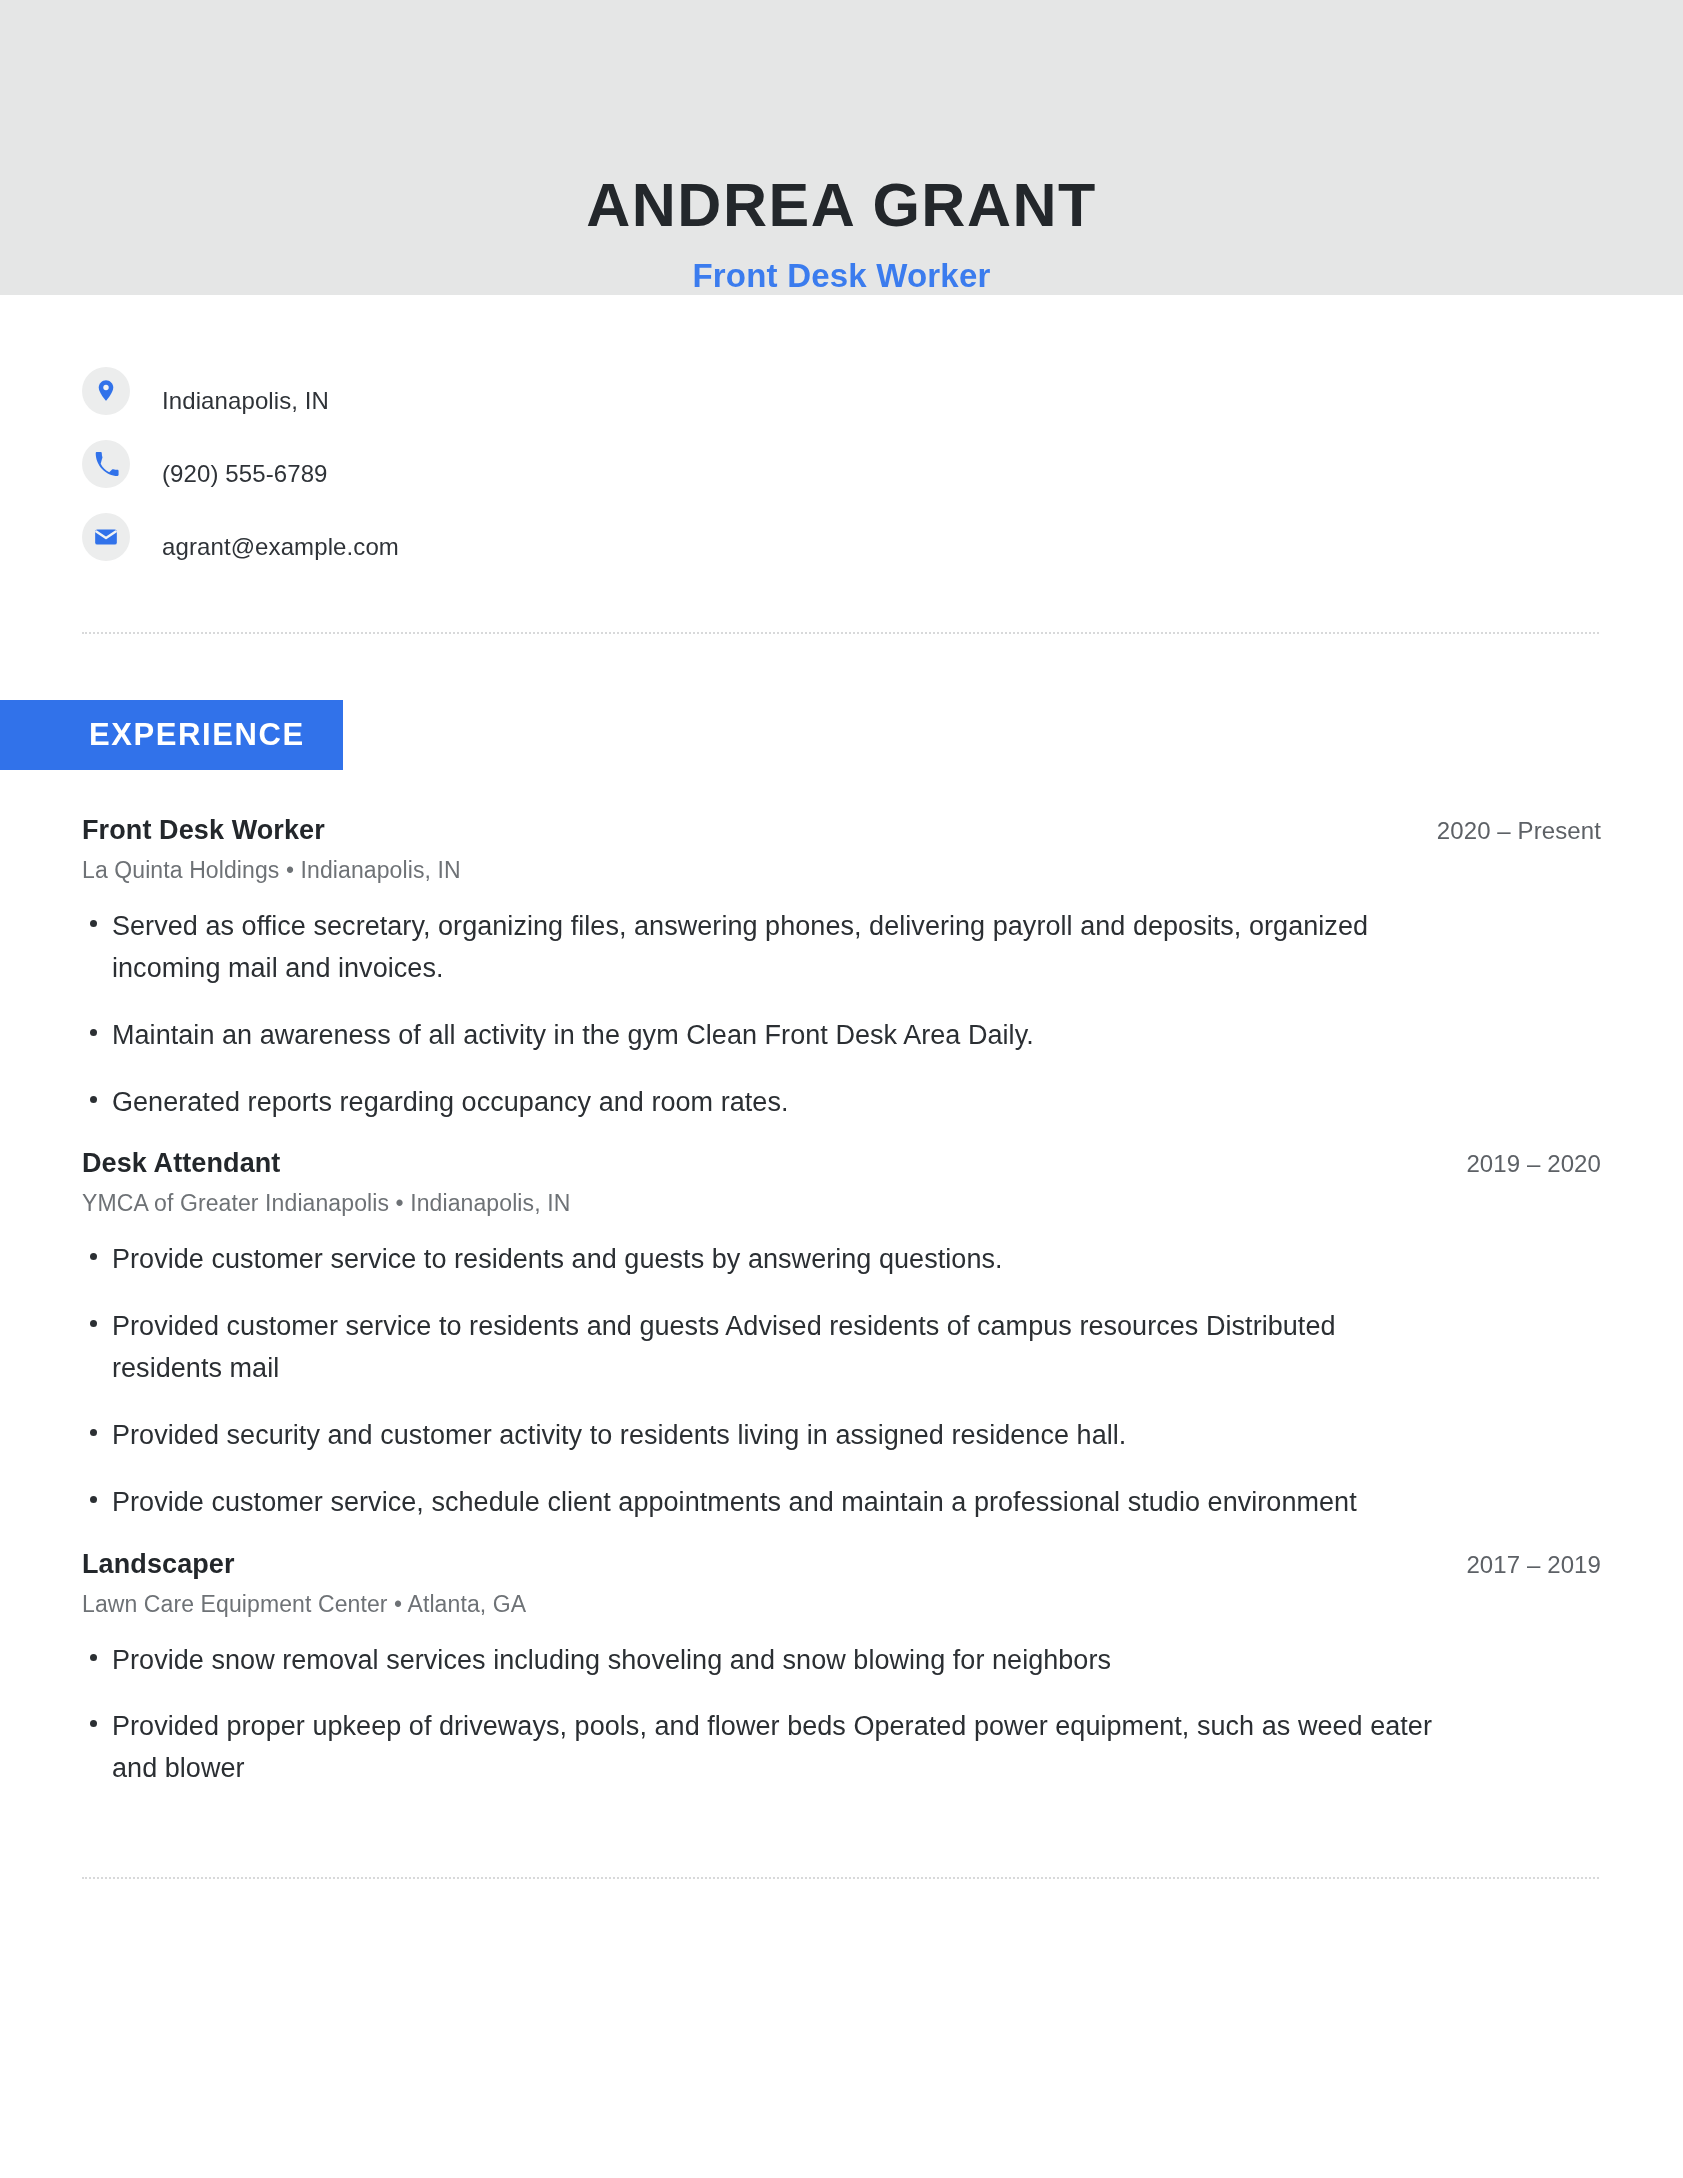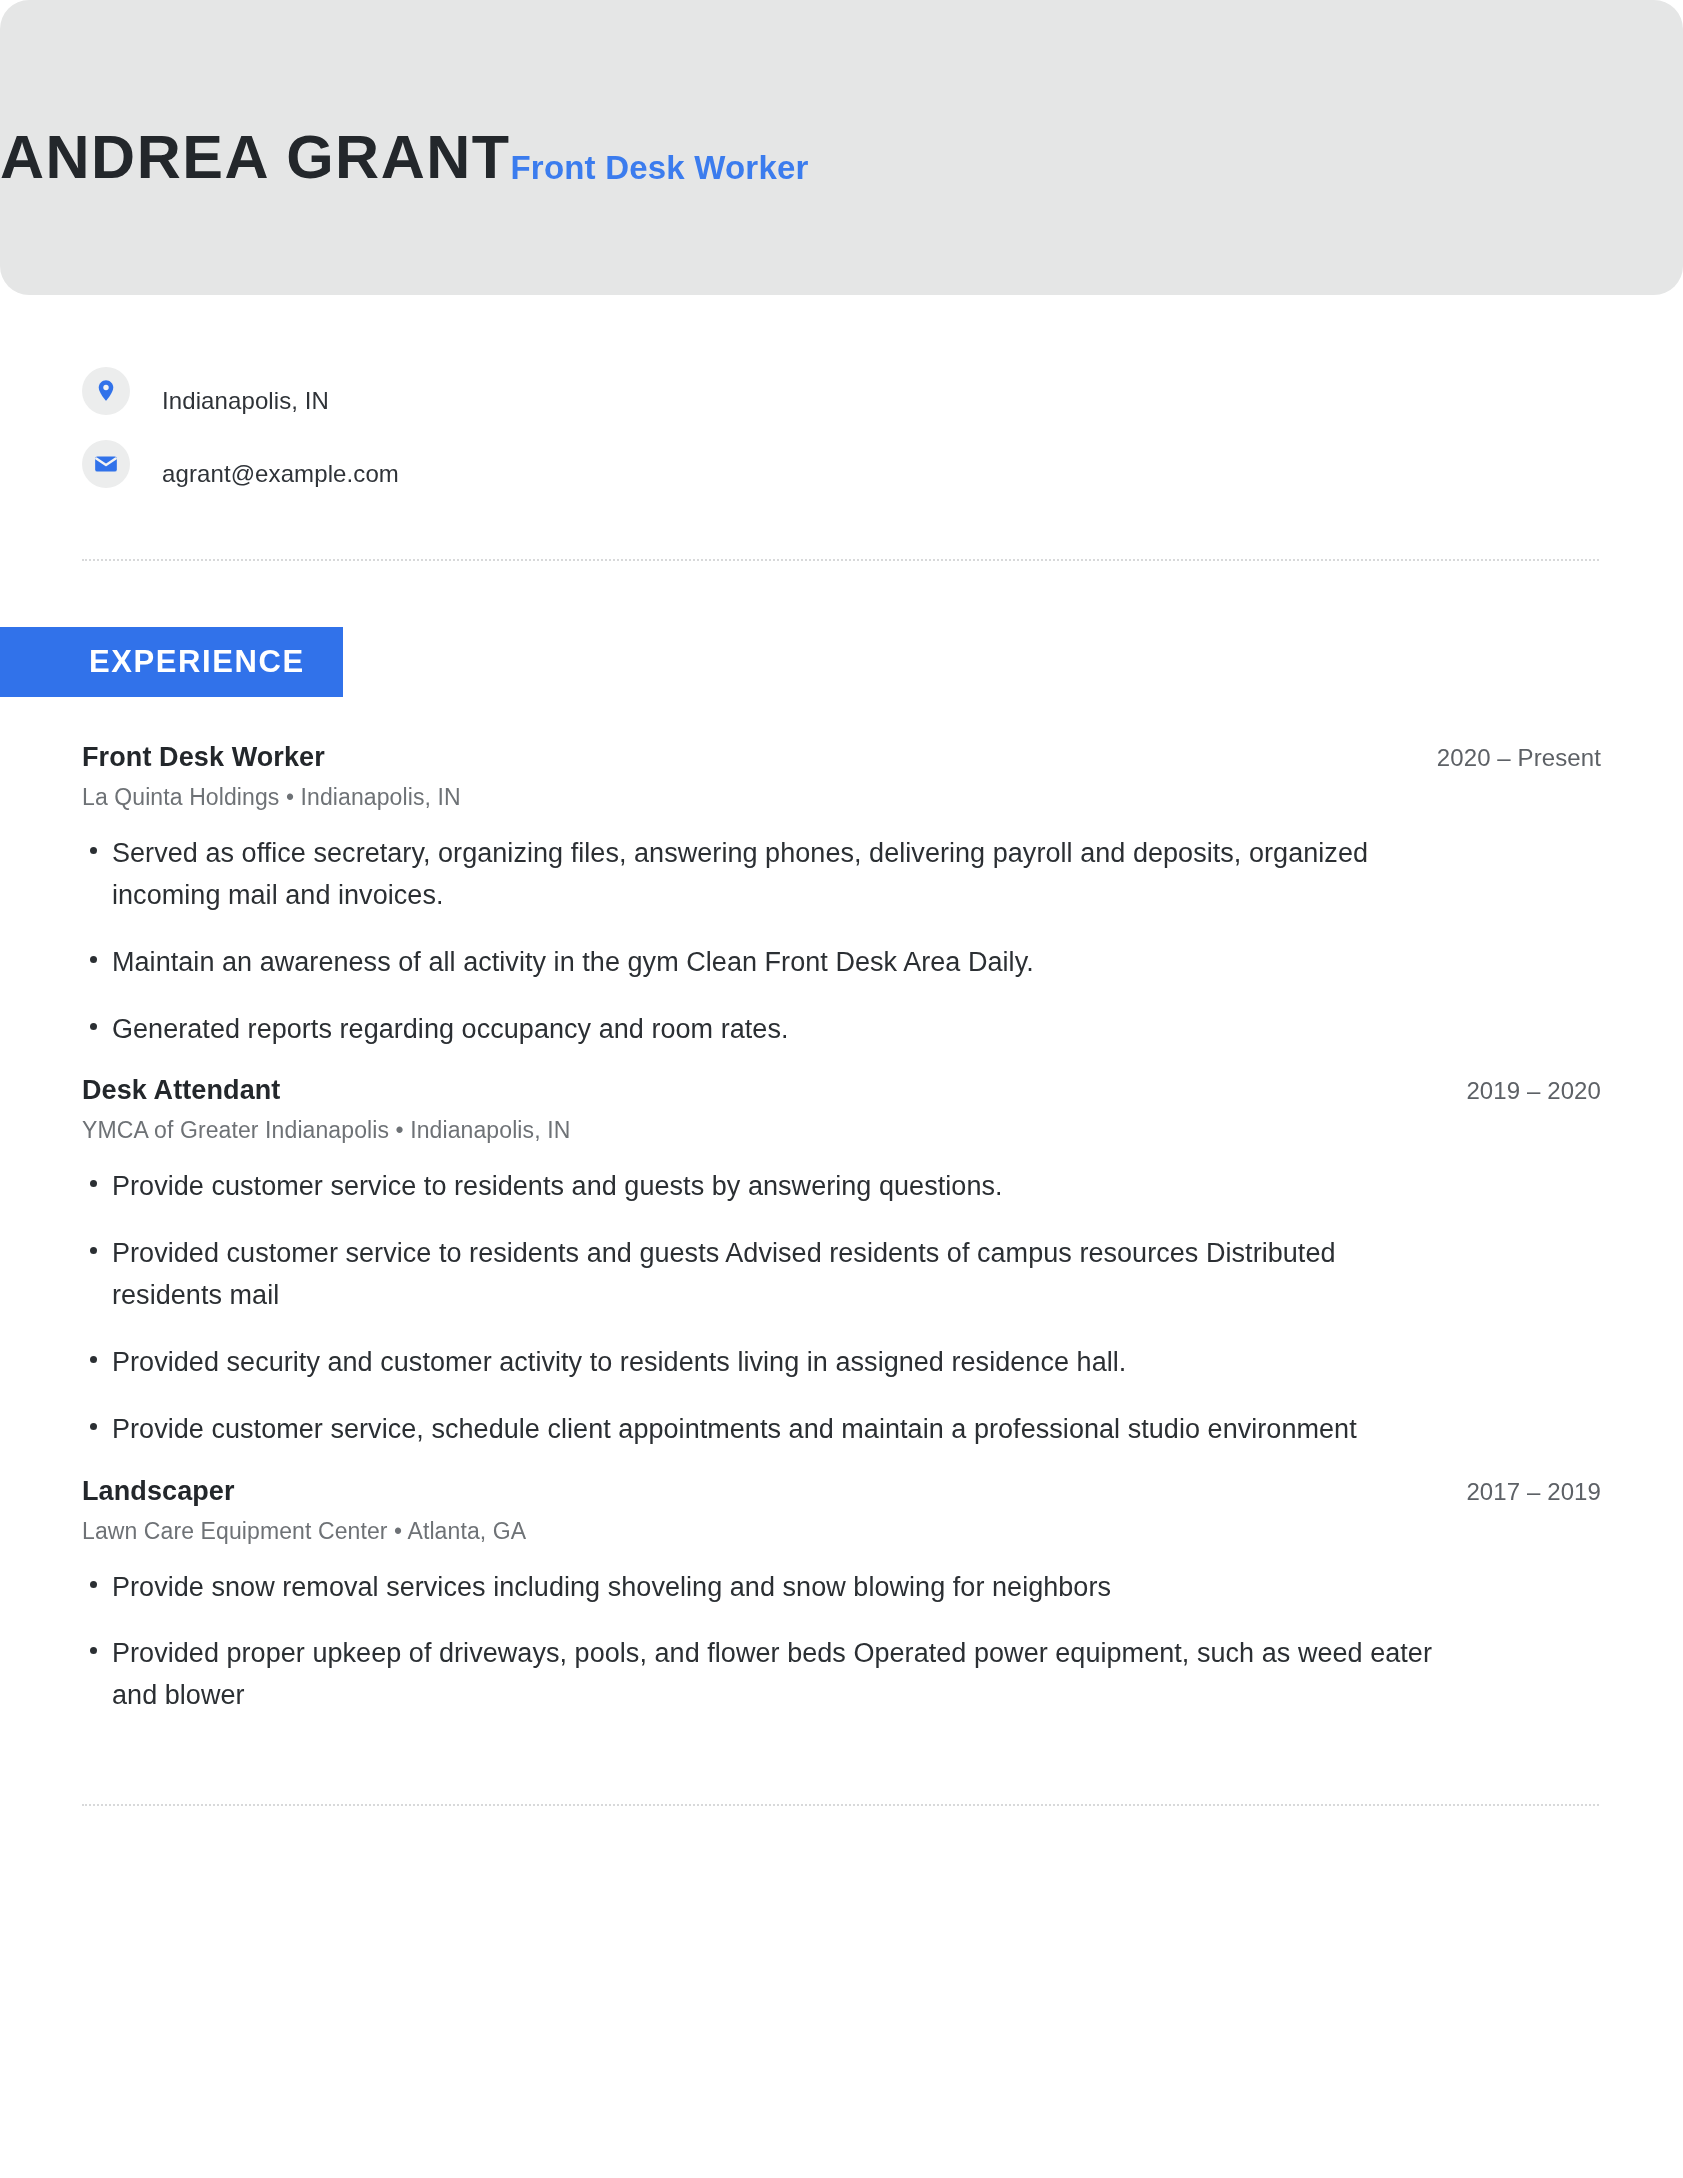--- a/index.html
+++ b/index.html
@@ -22,25 +22,24 @@
     overflow: hidden;
   }
 
   
   .header-band {
     background: #e5e6e6;
     height: 295px;
     width: 100%;
     box-sizing: border-box;
     display: flex;
-    flex-direction: row;
+    flex-direction: column;
     align-items: center;
-    justify-content: flex-start;
+    justify-content: flex-end;
     padding-top: 20px;
-    border-radius: 29px;
   }
   .full-name {
     font-size: 61px;
     font-weight: 700;
     letter-spacing: 1.5px;
     color: #23272b;
     line-height: 1.05;
     margin: 0;
     text-align: center;
   }
@@ -175,20 +174,28 @@
     <div class="contact-row">
       <span class="contact-icon">
         <svg width="26" height="26" viewBox="0 0 24 24" aria-hidden="true">
           <path d="M12 2C8.3 2 5.3 5 5.3 8.7c0 5 6.7 12.3 6.7 12.3s6.7-7.3 6.7-12.3C18.7 5 15.7 2 12 2z" fill="#3172ea"></path>
           <circle cx="12" cy="8.8" r="2.5" fill="#f2f3f3"></circle>
         </svg>
       </span>
       <span class="contact-text">Indianapolis, IN</span>
     </div>
 
+    <div class="contact-row">
+      <span class="contact-icon">
+        <svg width="26" height="26" viewBox="0 0 24 24" aria-hidden="true">
+          <path d="M6.6 10.8c1.7 3.4 4.5 6.2 7.9 7.9l2.6-2.6c.3-.3.8-.4 1.2-.3 1.2.4 2.5.6 3.8.6.6 0 1 .4 1 1V21c0 .6-.4 1-1 1C11.6 22 2 12.4 2 1 2 .4 2.4 0 3 0h3.6c.6 0 1 .4 1 1 0 1.3.2 2.6.6 3.8.1.4 0 .9-.3 1.2L6.6 10.8z" fill="#3172ea" transform="translate(0.5 1)"></path>
+        </svg>
+      </span>
+      <span class="contact-text">(920) 555-6789</span>
+    </div>
 
     <div class="contact-row">
       <span class="contact-icon">
         <svg width="26" height="26" viewBox="0 0 24 24" aria-hidden="true">
           <rect x="2" y="5" width="20" height="14" rx="2" fill="#3172ea"></rect>
           <path d="M3 7l9 6 9-6" fill="none" stroke="#f2f3f3" stroke-width="2.2" stroke-linecap="round" stroke-linejoin="round"></path>
         </svg>
       </span>
       <span class="contact-text">agrant@example.com</span>
     </div>

